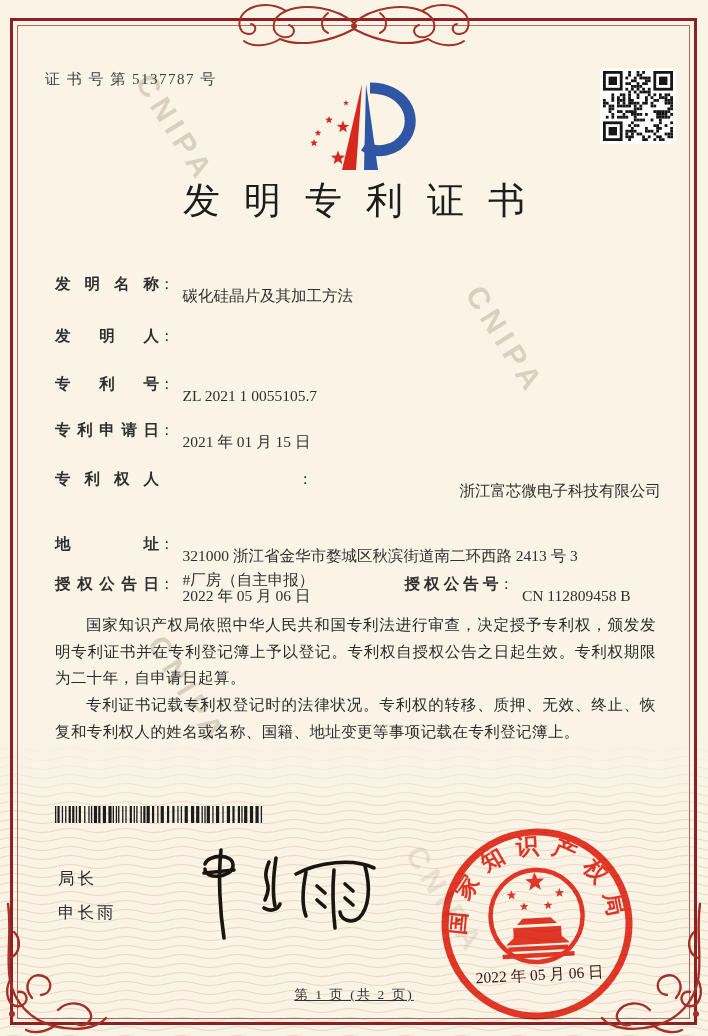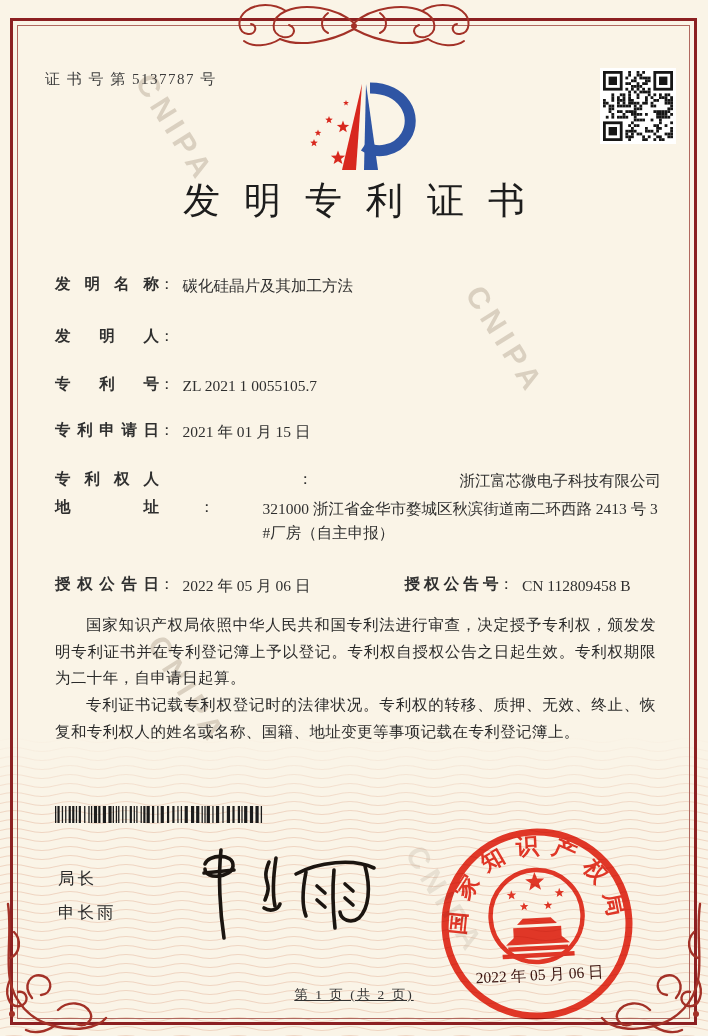--- a/index.html
+++ b/index.html
@@ -18,21 +18,21 @@
       transform:translate(-50%,-50%) rotate(58deg);white-space:nowrap;}
   .cert-no{position:absolute;left:45px;top:70px;font-size:15px;letter-spacing:1.5px;color:#3c3c3c;}
   .qr{position:absolute;left:600px;top:68px;background:#fff;padding:3px;}
   .logo{position:absolute;left:296px;top:70px;}
   .title{position:absolute;left:0;top:176px;width:708px;text-align:center;
          font-size:37px;letter-spacing:24px;text-indent:24px;color:#1d1d1d;}
   
   .row{position:absolute;left:55px;width:606px;font-size:15.5px;display:flex;}
   .fl{display:inline-block;width:104px;text-align:justify;text-align-last:justify;flex:none;font-weight:bold;}
   .fc{flex:none;}
-  .fv{margin-left:8px;white-space:pre-line;line-height:24px;}
+  .fv{margin-left:8px;white-space:pre-line;line-height:24px;margin-top:10px;}
   .grant-right{margin-left:94px;display:flex;}
   .grant-right .fl{width:94px;}
   .body-text{position:absolute;left:55px;top:612px;width:601px;font-size:15.5px;
              line-height:1.72;letter-spacing:0.4px;color:#2b2b2b;text-align:justify;}
   .body-text p{margin:0;text-indent:2em;}
   .barcode{position:absolute;left:55px;top:806px;}
   .sig-label{position:absolute;left:58px;font-family:"Liberation Sans",sans-serif;
              font-size:16.5px;font-weight:normal;color:#2a2a2a;letter-spacing:3px;}
   .signature{position:absolute;left:190px;top:842px;}
   .seal{position:absolute;left:437px;top:824px;transform:rotate(-3deg);mix-blend-mode:multiply;}
@@ -339,21 +339,21 @@
   <div class="row" style="top:420px;">
     <span class="fl">专利申请日</span>
       <span class="fc">：</span>
     <span class="fv">2021 年 01 月 15 日</span>
   </div>
   <div class="row" style="top:469px;justify-content:space-between;">
     <span class="fl">专利权人</span>
       <span class="fc">：</span>
     <span class="fv">浙江富芯微电子科技有限公司</span>
   </div>
-  <div class="row" style="top:497px;gap:40px;">
+  <div class="row" style="top:534px;">
     <span class="fl">地址</span>
       <span class="fc">：</span>
     <span class="fv">321000 浙江省金华市婺城区秋滨街道南二环西路 2413 号 3
 #厂房（自主申报）</span>
   </div>
   <div class="row" style="top:574px;">
     <span class="fl">授权公告日</span>
       <span class="fc">：</span>
     <span class="fv">2022 年 05 月 06 日</span>
     <span class="grant-right">

